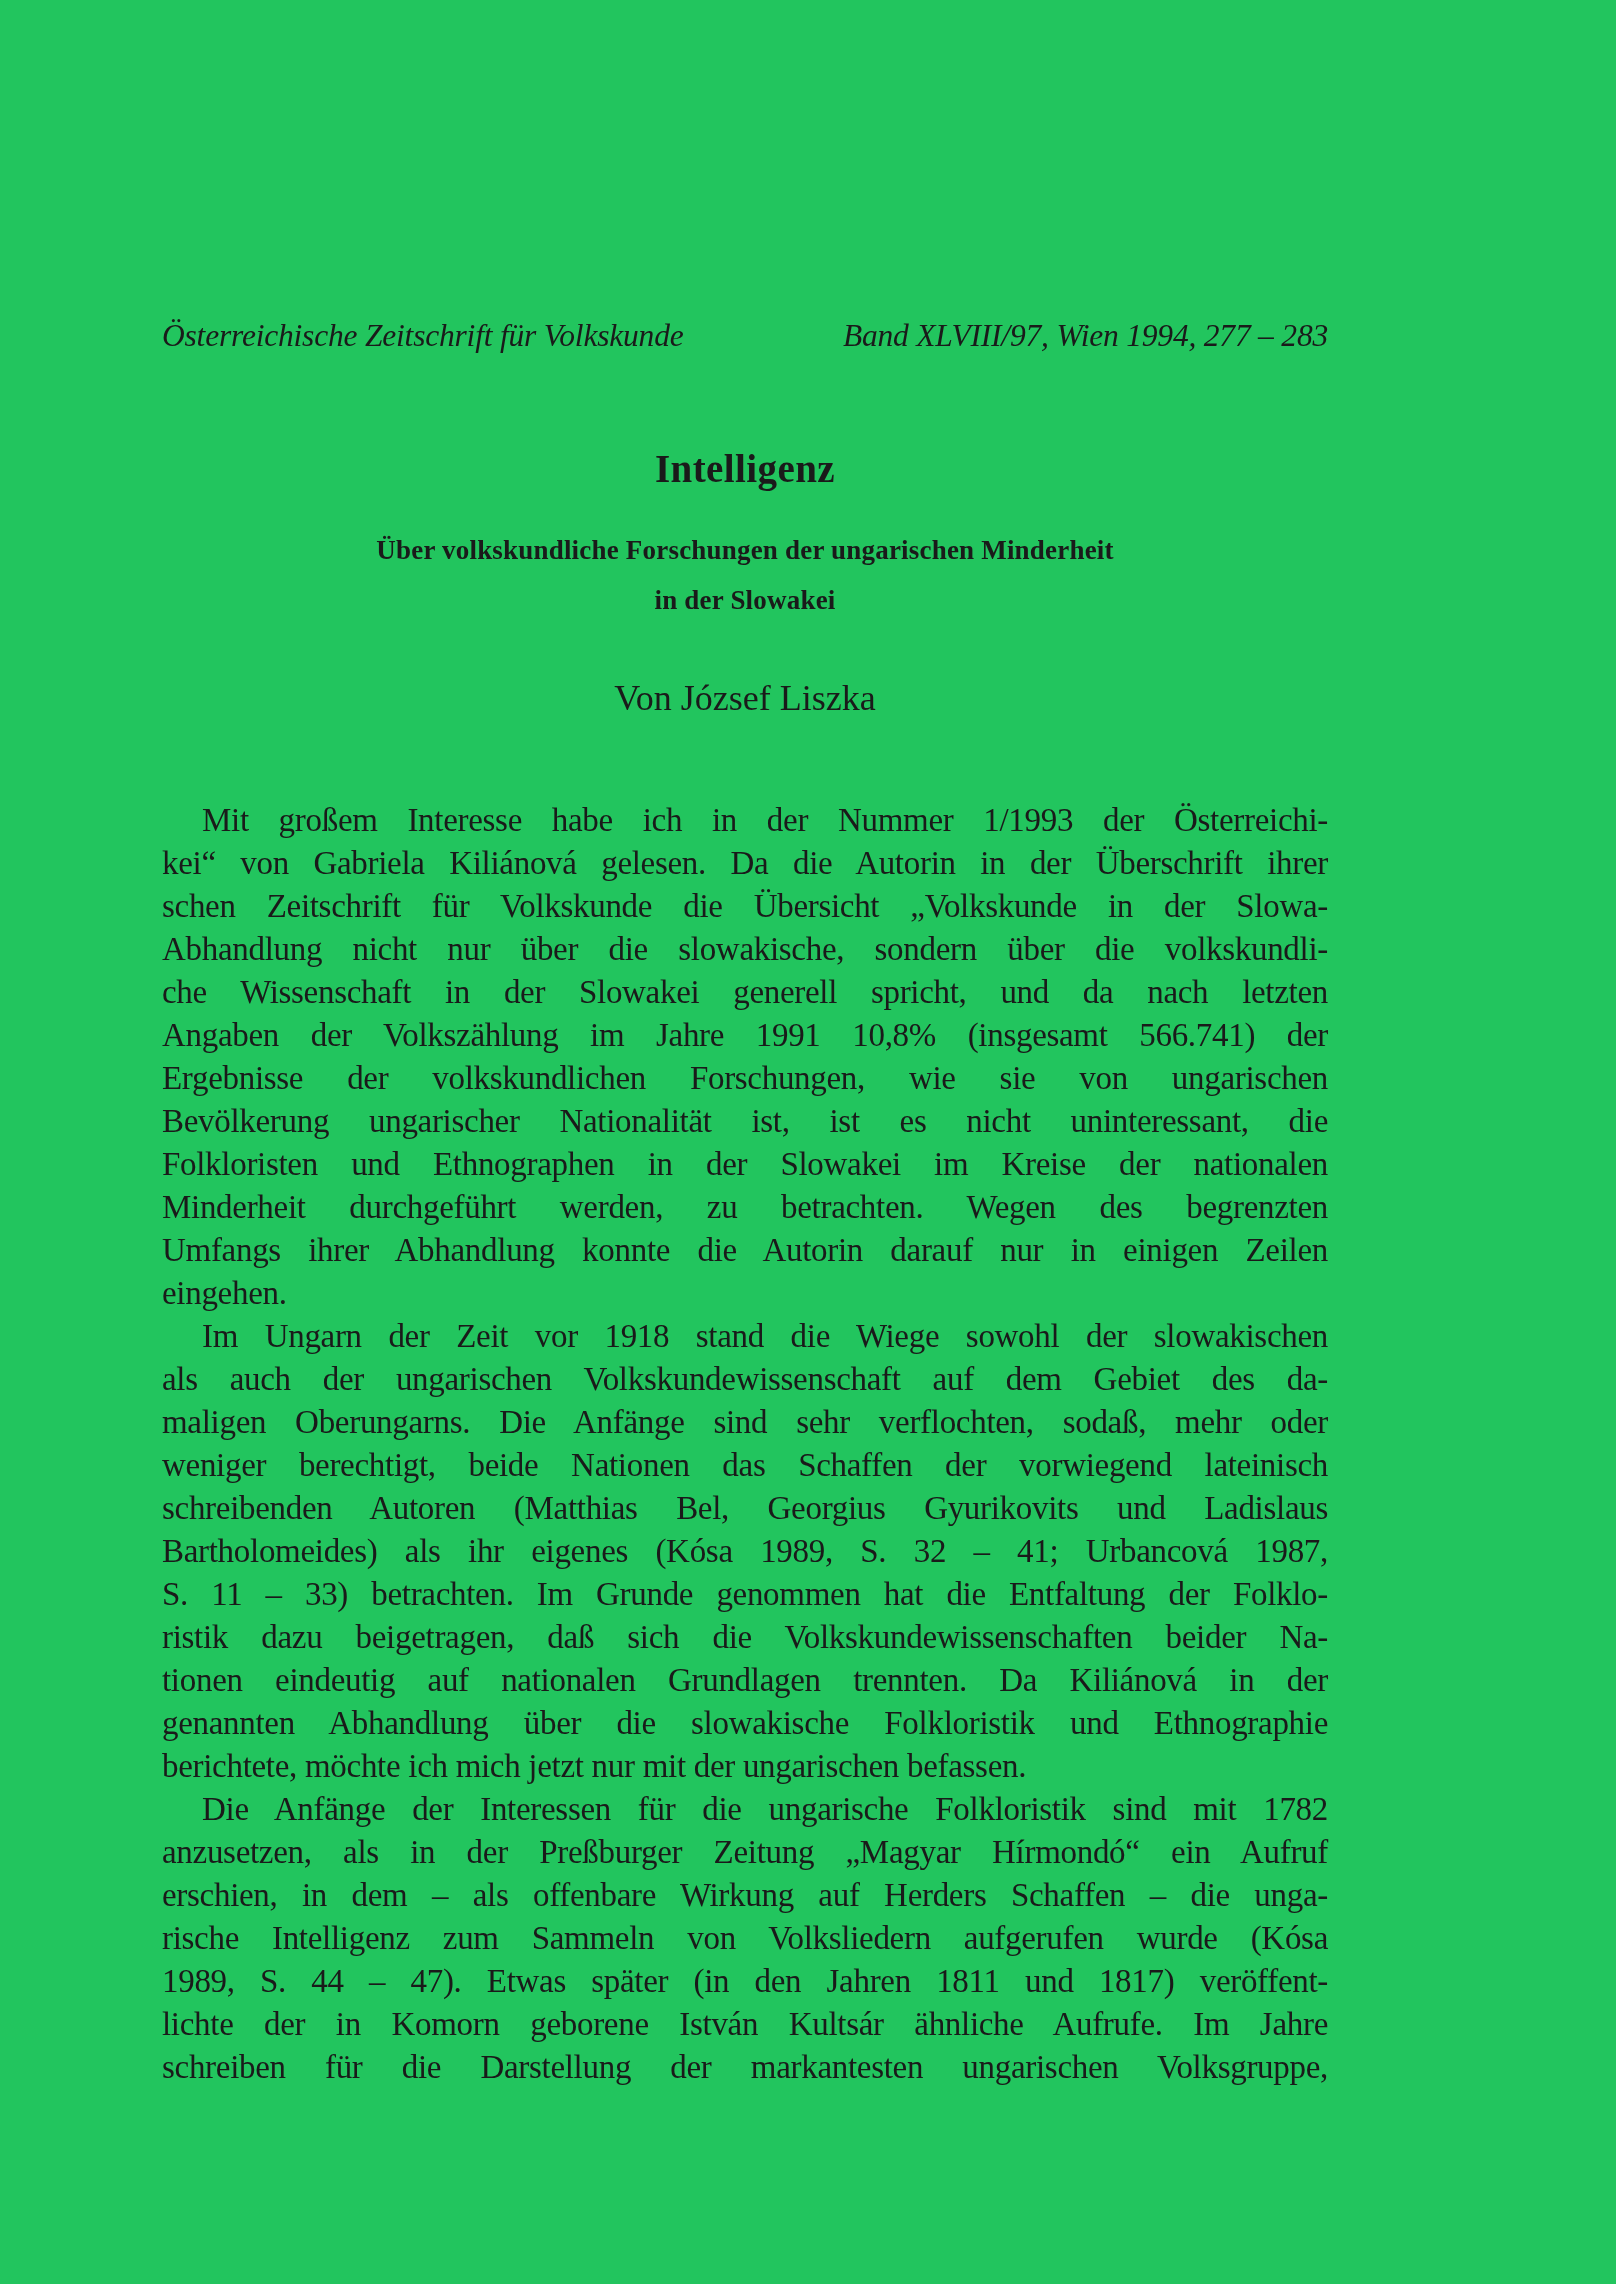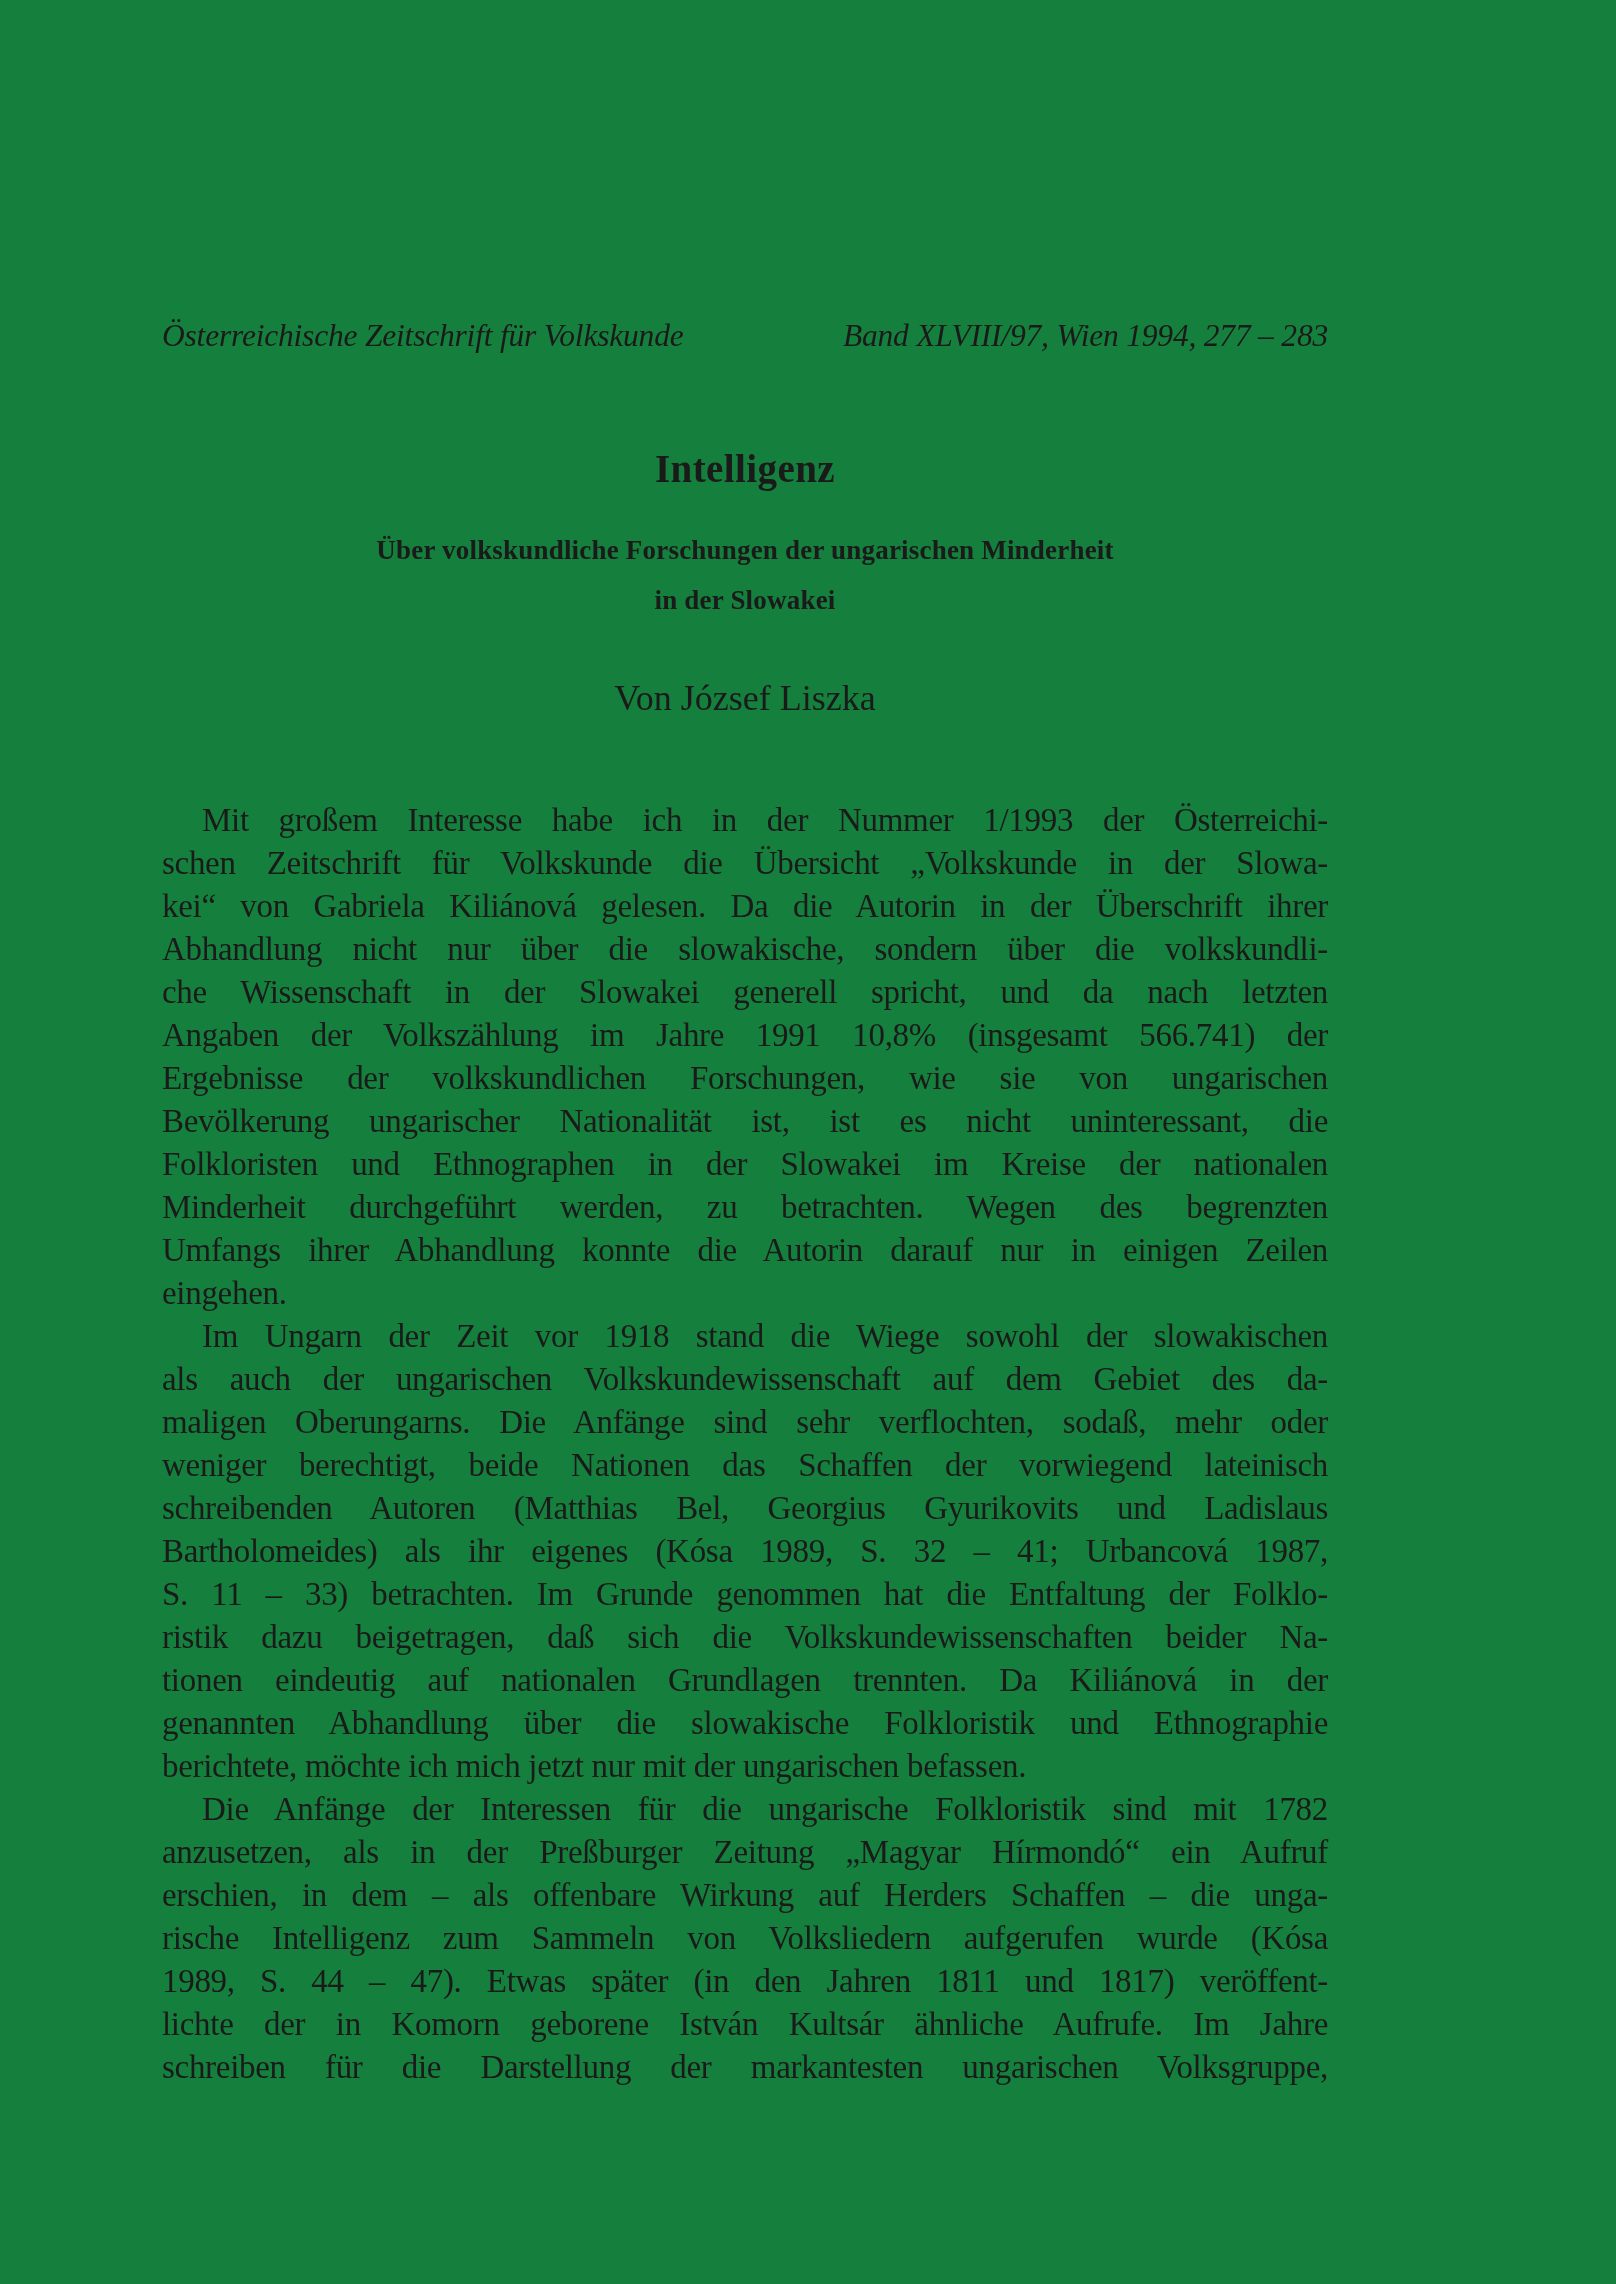--- a/index.html
+++ b/index.html
@@ -5,21 +5,21 @@
   html, body {
     margin: 0;
     padding: 0;
     background: #e8e8e8;
   }
   .page {
     position: relative;
     width: 1616px;
     height: 2284px;
     margin: 0 auto;
-    background: #15803d;
+    background: #22c55e;
     font-family: "Liberation Serif", "DejaVu Serif", serif;
     color: #1a1a1a;
     overflow: hidden;
   }
   .content-col {
     position: absolute;
     left: 162px;
     width: 1166px;
   }
   .running-head {
@@ -88,22 +88,22 @@
   <div class="content-col article-title">
     <div>Über volkskundliche Forschungen der ungarischen Minderheit</div>
     <div>in der Slowakei</div>
   </div>
 
   <div class="content-col byline">Von József Liszka</div>
 
   <div class="content-col article-body">
       <div class="paragraph">
         <div class="line first">Mit großem Interesse habe ich in der Nummer 1/1993 der Österreichi-</div>
+        <div class="line">kei“ von Gabriela Kiliánová gelesen. Da die Autorin in der Überschrift ihrer</div>
         <div class="line">schen Zeitschrift für Volkskunde die Übersicht „Volkskunde in der Slowa-</div>
-        <div class="line">kei“ von Gabriela Kiliánová gelesen. Da die Autorin in der Überschrift ihrer</div>
         <div class="line">Abhandlung nicht nur über die slowakische, sondern über die volkskundli-</div>
         <div class="line">che Wissenschaft in der Slowakei generell spricht, und da nach letzten</div>
         <div class="line">Angaben der Volkszählung im Jahre 1991 10,8% (insgesamt 566.741) der</div>
         <div class="line">Ergebnisse der volkskundlichen Forschungen, wie sie von ungarischen</div>
         <div class="line">Bevölkerung ungarischer Nationalität ist, ist es nicht uninteressant, die</div>
         <div class="line">Folkloristen und Ethnographen in der Slowakei im Kreise der nationalen</div>
         <div class="line">Minderheit durchgeführt werden, zu betrachten. Wegen des begrenzten</div>
         <div class="line">Umfangs ihrer Abhandlung konnte die Autorin darauf nur in einigen Zeilen</div>
         <div class="line last ragged">eingehen.</div>
       </div>

